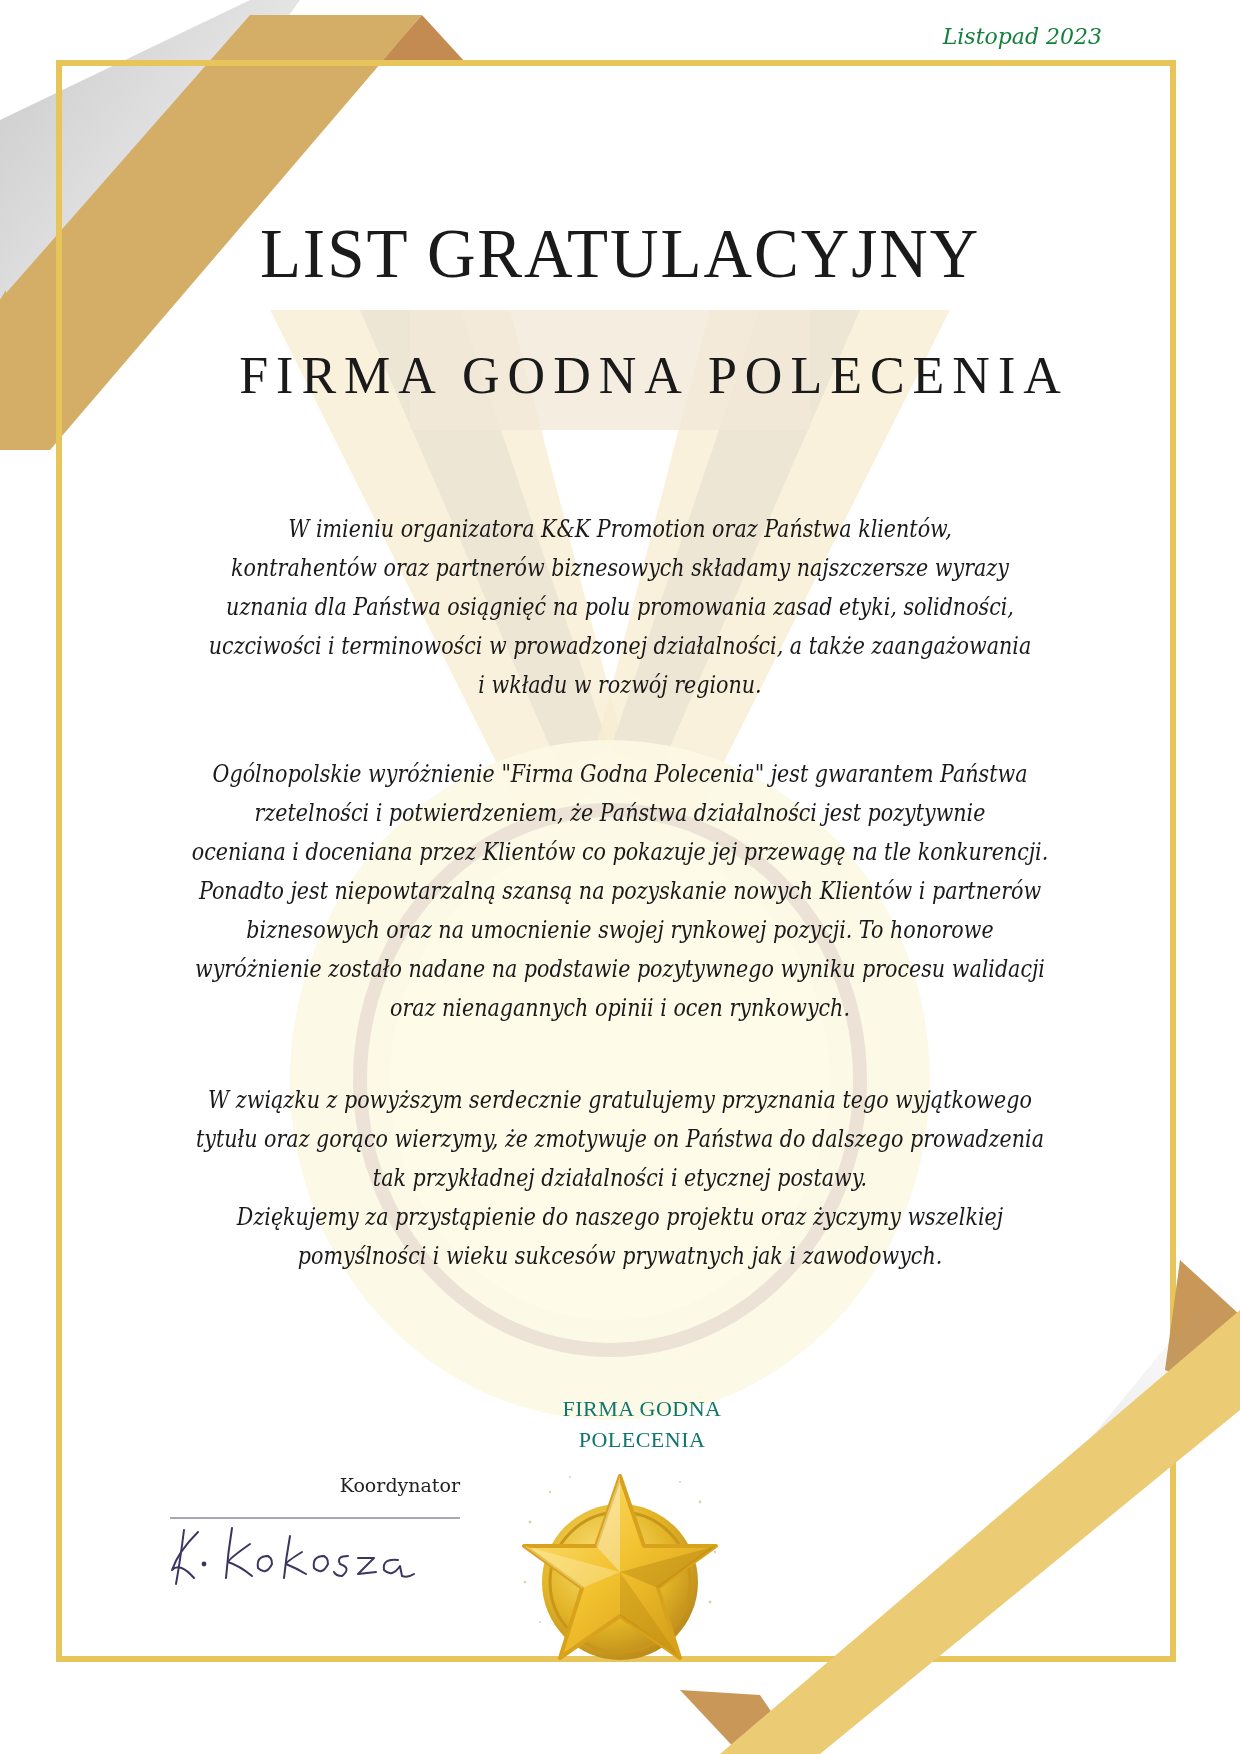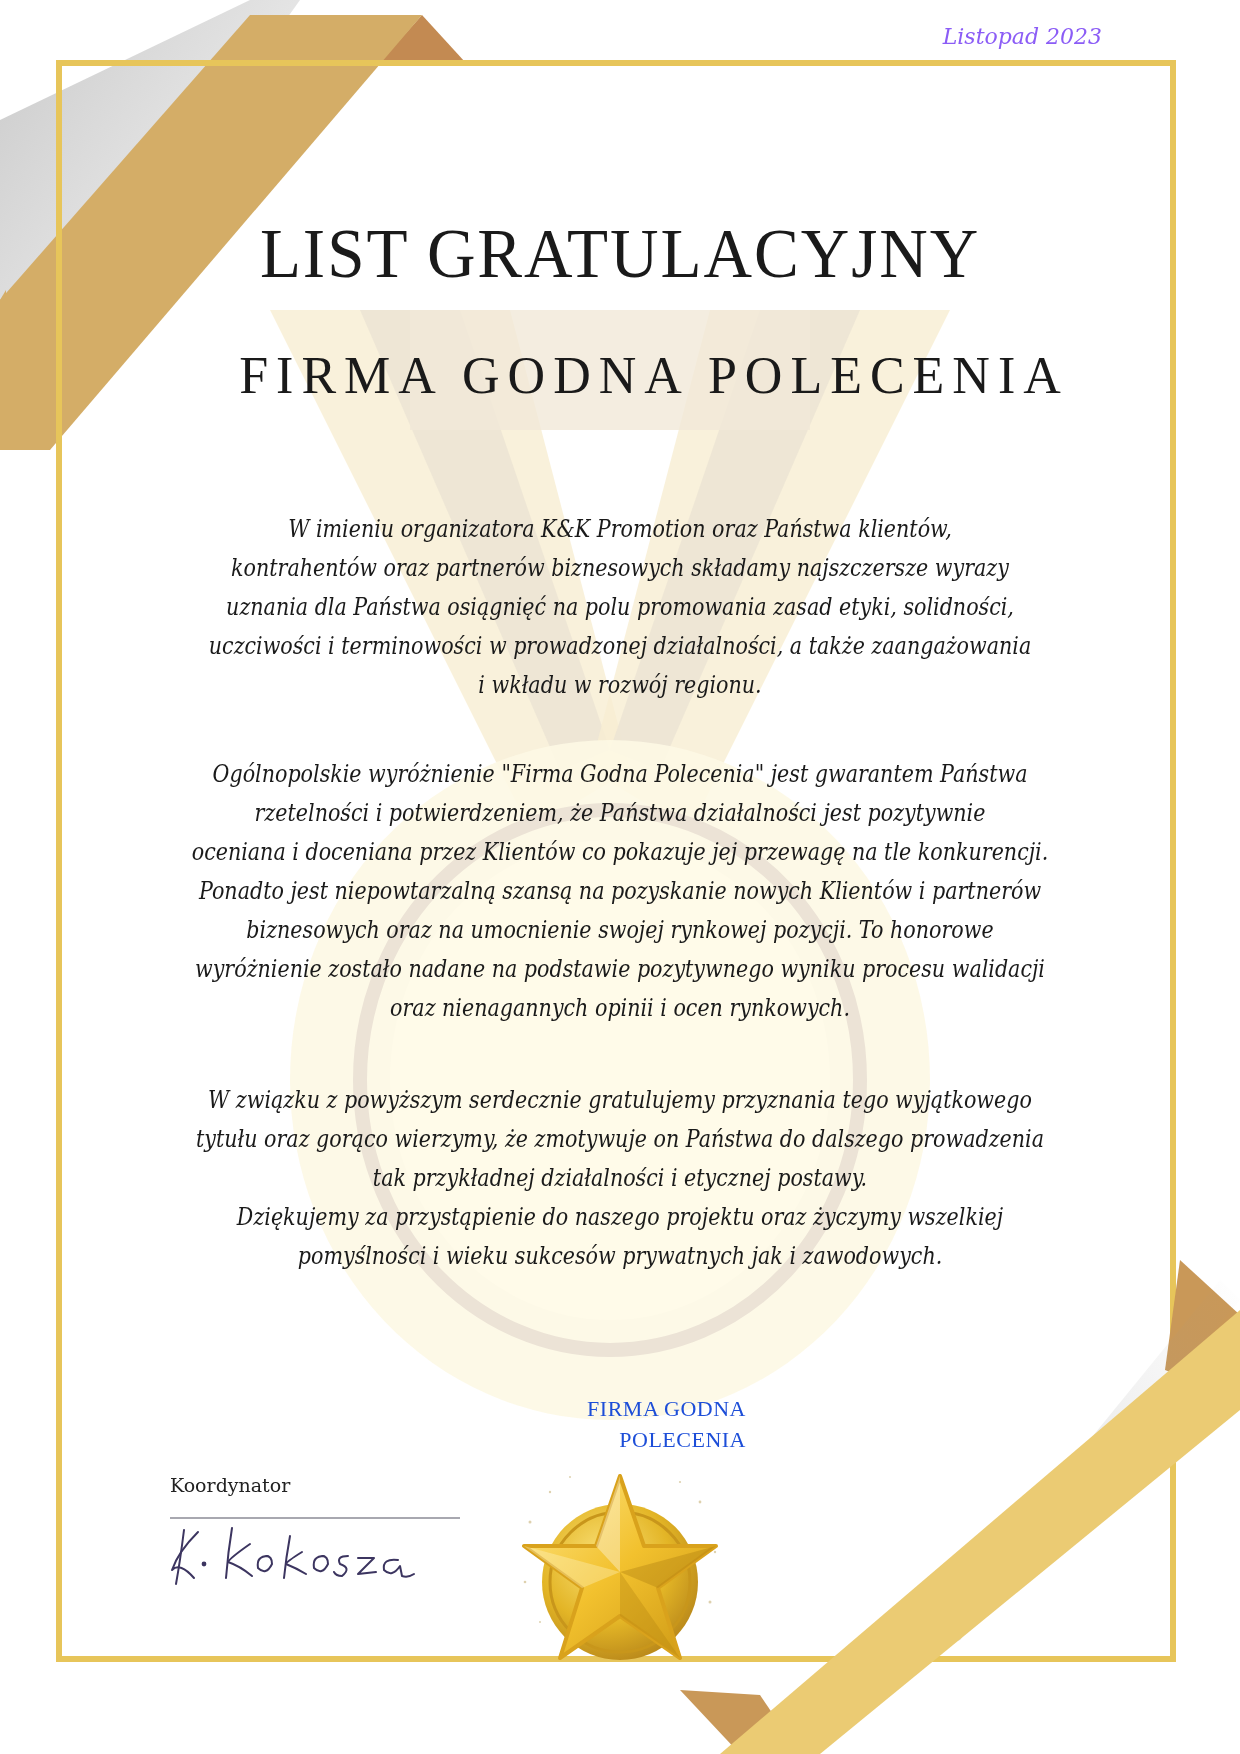--- a/index.html
+++ b/index.html
@@ -8,21 +8,21 @@
     background: #ffffff;
     font-family: "Liberation Serif", serif;
   }
   .frame {
     position: absolute; left: 56px; top: 60px; width: 1120px; height: 1602px;
     border: 6px solid #e7c55a; box-sizing: border-box;
   }
   .date {
     position: absolute; right: 138px; top: 24px;
     font-family: "DejaVu Serif", serif; font-style: italic;
-    font-size: 22px; color: #8b5cf6; margin-left: 8px;
+    font-size: 22px; color: #15803d; margin-left: 8px;
   }
   
   .watermark { position: absolute; left: 230px; top: 270px; width: 760px; height: 1180px; opacity: 1; }
   
   .ribbon-tl { position: absolute; left: 0; top: 0; width: 560px; height: 480px; }
   .ribbon-br { position: absolute; left: 660px; top: 1220px; width: 580px; height: 534px; }
 
   .title {
     position: absolute; left: 0; width: 1240px; top: 214px; text-align: center;
     font-family: "Liberation Serif", serif; font-size: 70px; letter-spacing: 2px;
@@ -37,26 +37,26 @@
     position: absolute; left: 100px; width: 1040px; text-align: center;
     font-family: "DejaVu Serif", serif; font-style: italic; font-size: 24px;
     line-height: 39px; color: #1a1a1a; transform: scaleX(0.86); transform-origin: center;
   }
   .body-text .line { display: block; white-space: nowrap; }
   .p1 { top: 510px; }
   .p2 { top: 755px; }
   .p3 { top: 1081px; }
 
   .badge-title {
-    position: absolute; left: 486px; width: 260px; top: 1393px; text-align: right;
+    position: absolute; left: 512px; width: 260px; top: 1393px; text-align: center;
     font-family: "Liberation Serif", serif; font-size: 22px; line-height: 31px;
-    color: #1d4ed8; letter-spacing: 0.5px;
+    color: #0f766e; letter-spacing: 0.5px;
   }
   .coord-label {
-    position: absolute; left: 170px; width: 290px; top: 1474px; text-align: left;
+    position: absolute; left: 170px; width: 290px; top: 1474px; text-align: right;
     font-family: "DejaVu Serif", serif; font-size: 19px; color: #222;
   }
   .sign-line {
     position: absolute; left: 170px; top: 1517px; width: 290px; height: 2px; background: #a8a8b0;
   }
   .signature {
     position: absolute; left: 168px; top: 1522px; width: 260px; height: 70px;
   }
   .medal { position: absolute; left: 510px; top: 1462px; width: 220px; height: 200px; }
 </style>

